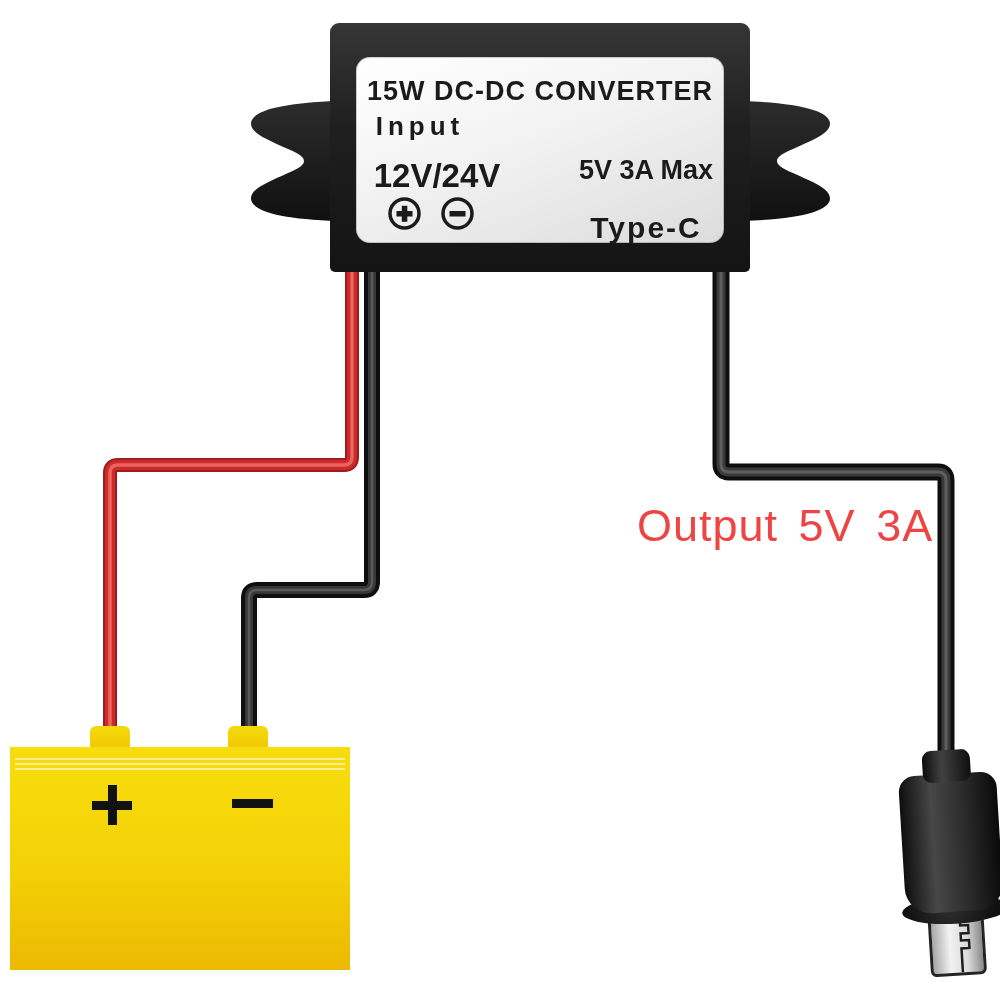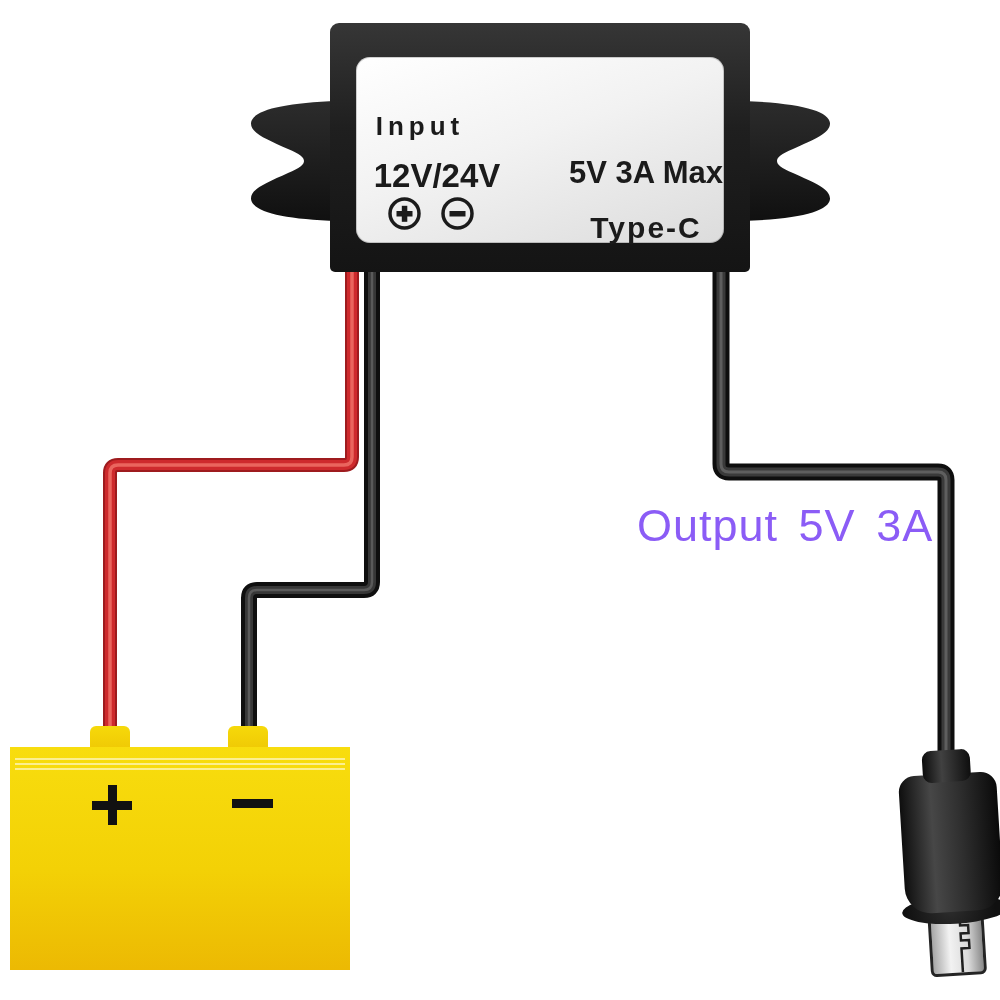--- a/index.html
+++ b/index.html
@@ -19,27 +19,27 @@
   .converter-label{
     left:356px;top:57px;width:368px;height:186px;z-index:3;
     background:linear-gradient(160deg,#ffffff 0%,#f2f2f2 45%,#dcdcdc 100%);
     border-radius:14px;box-shadow:inset 0 0 0 1px rgba(0,0,0,.18);
   }
   .lbl{position:absolute;white-space:nowrap;color:#1b1b1b;font-weight:bold;}
   .lbl-title{top:19px;left:50%;transform:translateX(-50%);font-size:27px;letter-spacing:1px;}
   .lbl-input{top:54px;left:64px;transform:translateX(-50%);font-size:26px;letter-spacing:5px;}
   .lbl-output{top:51px;left:290px;transform:translateX(-50%);font-size:30px;letter-spacing:4px;}
   .lbl-involt{top:100px;left:81px;transform:translateX(-50%);font-size:33px;}
-  .lbl-outrate{top:98px;left:290px;transform:translateX(-50%);font-size:31px;}
+  .lbl-outrate{top:98px;left:290px;transform:translateX(-50%);font-size:27px;}
   .lbl-typec{top:138px;left:290px;transform:translateX(-50%);font-size:30px;letter-spacing:2px;margin-top:16px;}
   .lbl-icons{position:absolute;left:31px;top:139px;}
 
   
   .cable-label{
-    left:637px;top:500px;z-index:2;font-size:45px;color:#8b5cf6;
+    left:637px;top:500px;z-index:2;font-size:45px;color:#ef4444;
     letter-spacing:1px;word-spacing:7px;white-space:nowrap;
   }
 
   
   .battery{
     left:10px;top:747px;width:340px;height:223px;z-index:2;
     background:linear-gradient(180deg,#f8dd0e 0%,#f3d106 55%,#ecb903 100%);
   }
   .bat-line{position:absolute;left:5px;right:5px;height:2px;background:rgba(255,255,255,.55);}
   .battery-terminal{
@@ -110,20 +110,21 @@
     <g fill="none">
       <path d="M721 264 V464 Q721 472 729 472 H938 Q946 472 946 480 V775" stroke="#0e0e0e" stroke-width="17"></path>
       <path d="M721 264 V464 Q721 472 729 472 H938 Q946 472 946 480 V775" stroke="#3a3a3a" stroke-width="9"></path>
       <path d="M721 264 V464 Q721 472 729 472 H938 Q946 472 946 480 V775" stroke="#5e5e5e" stroke-width="3"></path>
     </g>
   </svg>
 
   <div class="abs converter-body"></div>
 
   <div class="abs converter-label">
+    <div class="lbl lbl-title">15W DC-DC CONVERTER</div>
     <div class="lbl lbl-input">Input</div>
     <div class="lbl lbl-involt">12V/24V</div>
     <div class="lbl lbl-outrate">5V 3A Max</div>
     <div class="lbl lbl-typec">Type-C</div>
     <svg class="lbl-icons" width="92" height="36" viewBox="0 0 92 36">
       <g aria-label="+">
         <circle cx="17.5" cy="17.5" r="14.5" fill="none" stroke="#1b1b1b" stroke-width="3.5"></circle>
         <rect x="9.5" y="15" width="16" height="5.5" fill="#1b1b1b"></rect>
         <rect x="14.8" y="9.8" width="5.5" height="16" fill="#1b1b1b"></rect>
       </g>

